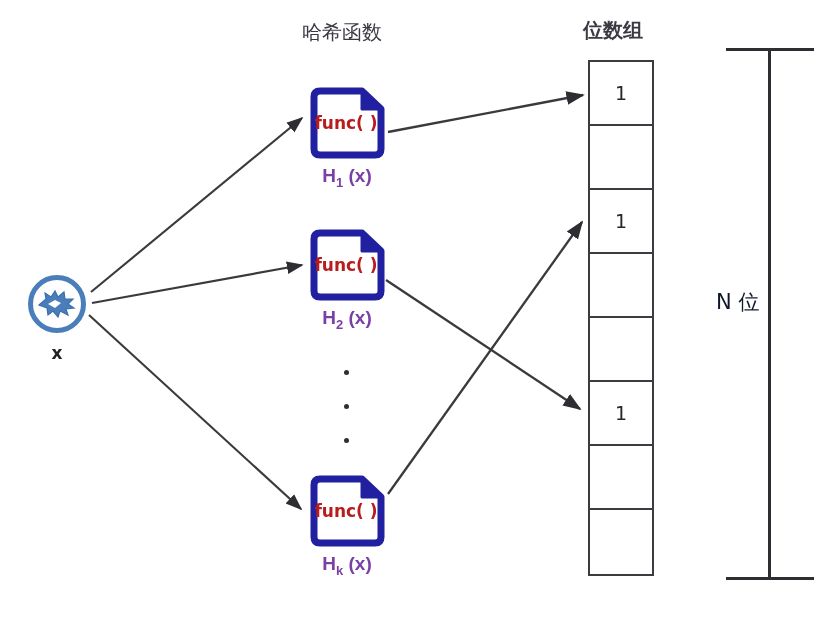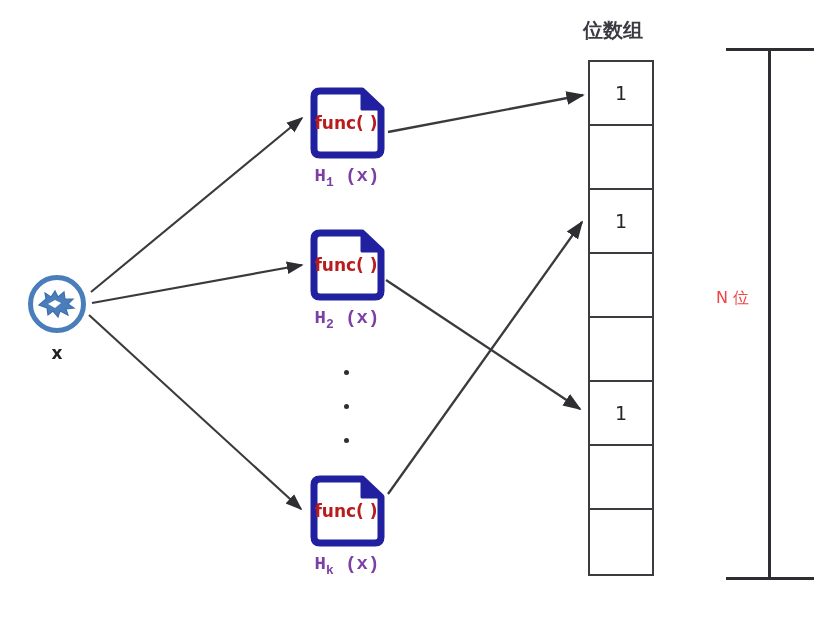--- a/index.html
+++ b/index.html
@@ -81,21 +81,21 @@
     font-family: "DejaVu Sans", sans-serif;
     padding-right: 2px;
     box-sizing: border-box;
   }
   .hash-label {
     margin-top: 5px;
     text-align: center;
     font-size: 19px;
     font-weight: bold;
     color: #7b3fa6;
-    font-family: Liberation Mono, monospace;
+    font-family: Liberation Sans, sans-serif;
     white-space: nowrap;
   }
   .hash-label sub {
     font-size: 13px;
     font-weight: bold;
   }
   #hash-node-1 { left: 308px; top: 86px; }
   #hash-node-2 { left: 308px; top: 228px; }
   #hash-node-k { left: 308px; top: 474px; }
 
@@ -163,39 +163,40 @@
     width: 88px;
     height: 3px;
     background: #2e2e32;
   }
   #size-bracket .cap.top { top: 0; }
   #size-bracket .cap.bottom { bottom: 0; }
   #size-label {
     position: absolute;
     left: 716px;
     top: 288px;
-    font-size: 16px;
-    color: #ef4444;
+    font-size: 21px;
+    color: #0f172a;
     white-space: nowrap;
     font-family: "DejaVu Sans", sans-serif;
   }
 
   
   #arrow-layer {
     position: absolute;
     left: 0; top: 0;
     width: 840px; height: 620px;
     pointer-events: none;
   }
 </style>
 </head>
 <body>
 
 <div id="diagram-root">
 
+  <div class="col-heading" id="heading-hash">哈希函数</div>
   <div class="col-heading" id="heading-bitarray">位数组</div>
 
   <div id="input-node">
     <div class="ring"></div>
     <svg width="58" height="58" viewBox="0 0 58 58">
       <polygon points="11,30 18,24 17,18 23,22 27,16 30,22 36,17 37,24 45,24 40,29 46,33 38,34 40,40 32,36 30,42 25,36 20,40 19,33" fill="#4a7ebb" stroke="#3a6fae" stroke-width="1.2"></polygon>
       <polygon points="20,29 27,25 33,28 27,33" fill="#ffffff"></polygon>
     </svg>
   </div>
   <div id="input-label">x</div>

